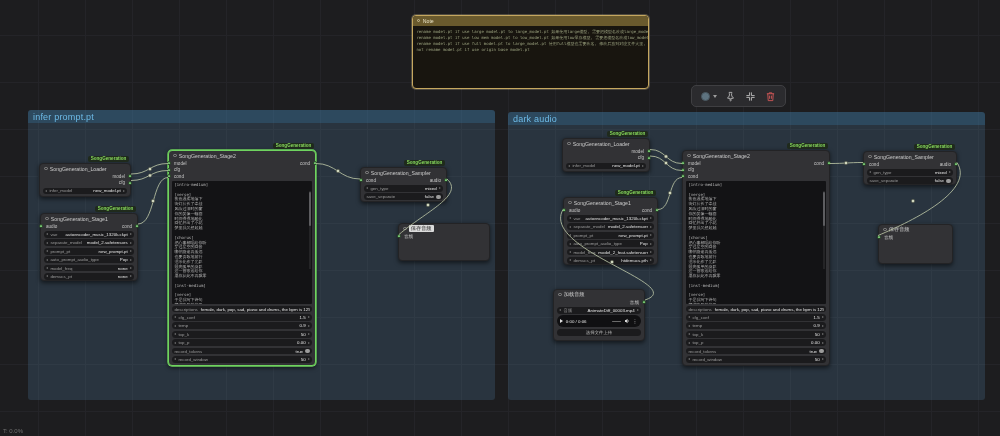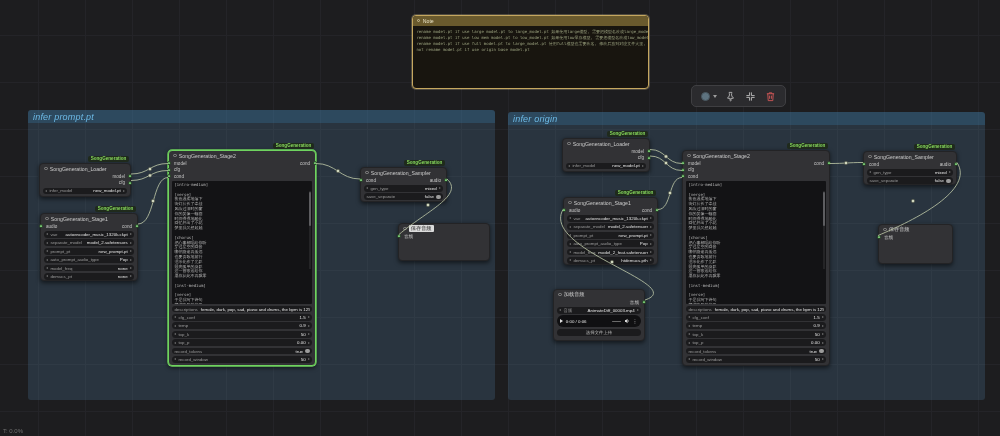--- a/index.html
+++ b/index.html
@@ -13,21 +13,21 @@
     position:absolute; inset:0;
     background-image:
       linear-gradient(#242428 1px, transparent 1px),
       linear-gradient(90deg, #242428 1px, transparent 1px);
     background-size:47px 47px;
     background-position:-9px -12px;
   }
   
   .group { position:absolute; z-index:1; border-radius:3px; overflow:hidden; }
   .ghead { height:13px; background:rgba(62,118,158,0.50); display:flex; align-items:center;
-           padding:0 5px; font-size:9px; color:#6dbae6; letter-spacing:0.2px;font-style:italic; }
+           padding:0 5px; font-size:9px; color:#6dbae6; letter-spacing:0.2px; }
   .gbody { position:absolute; left:0; right:0; top:13px; bottom:0; background:rgba(74,116,148,0.28); }
   
   .node { position:absolute; z-index:4; background:#323235; border:1px solid #232325;
           border-radius:4px; box-shadow:0 1.5px 4px rgba(0,0,0,0.55); }
   .node.selected { border:1px solid #6fd45f; box-shadow:0 0 0 0.7px #6fd45f, 0 1.5px 4px rgba(0,0,0,0.55); }
   .badge { position:absolute; top:-8px; right:1px; background:#1f2a1c; color:#86d75c;
            font-size:4.6px; font-weight:bold; line-height:6.4px; padding:0 2.6px; border-radius:2px; }
   .ntitle { height:9px; display:flex; align-items:center; gap:2.2px; padding:0 4px;
             font-size:5.2px; color:#cbcbcb; white-space:nowrap; overflow:hidden; }
   .ndot { width:3.6px; height:3.6px; border:0.8px solid #8b8b8b; border-radius:50%; flex:none; }
@@ -89,21 +89,21 @@
 
   <div class="group" style="left:28px; top:110px; width:467px; height:290px;">
     <div class="ghead">
       <span>infer prompt.pt</span>
     </div>
     <div class="gbody"></div>
   </div>
 
   <div class="group" style="left:508px; top:112px; width:477px; height:288px;">
     <div class="ghead">
-      <span>infer origin</span>
+      <span>dark audio</span>
     </div>
     <div class="gbody"></div>
   </div>
 
   <svg id="wires" width="1000" height="436">
     <g stroke="#b9c3a4" stroke-width="0.9" fill="none" opacity="0.95">
       <path d="M131,174 C149,174 150,163.5 168,163.5"></path>
       <path d="M131,180.5 C149,180.5 150,170.5 168,170.5"></path>
       <path d="M138,224 C155,224 152,177.5 168,177.5"></path>
       <path d="M316,163.5 C336,163.5 340,179 360,179"></path>

